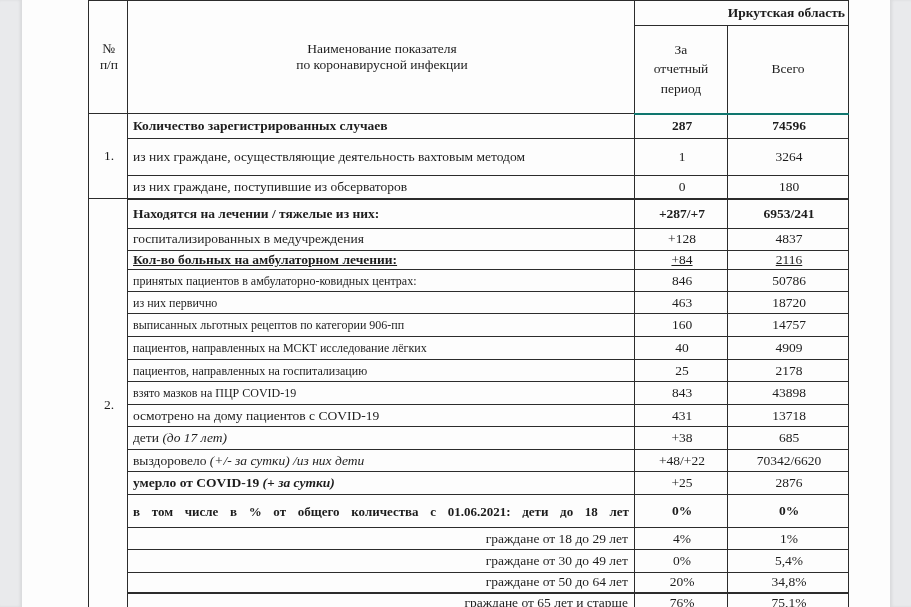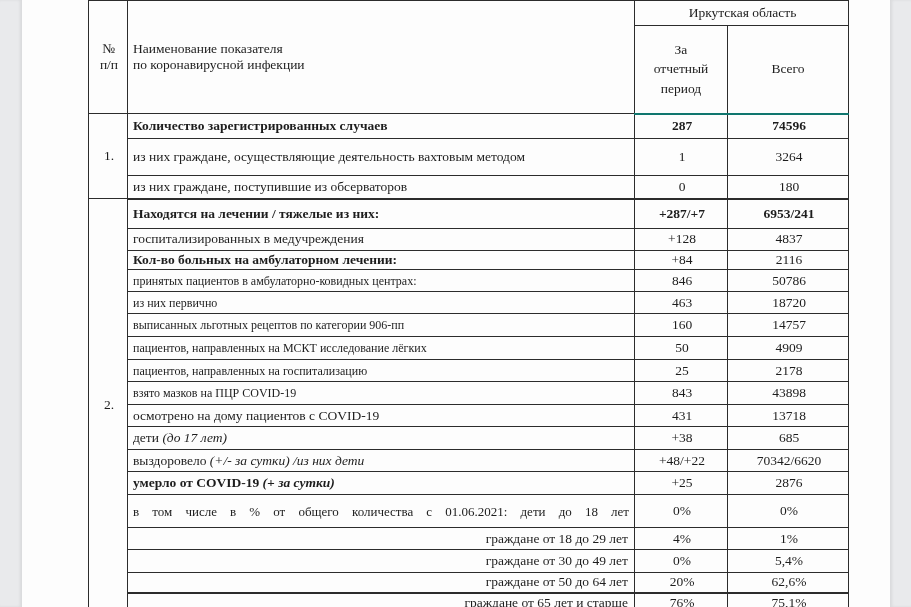--- a/index.html
+++ b/index.html
@@ -14,22 +14,22 @@
     position:absolute;left:88px;top:0;width:760px;
     border-collapse:collapse;table-layout:fixed;
   }
   table.doc td{
     border:1px solid #2c2c2c;vertical-align:middle;
     padding:1px 3px 1px 5px;font-size:13.5px;line-height:1.22;
     overflow:hidden;
   }
   
   td.num-h{border-top:none;text-align:center;font-size:13px;padding:0;}
-  td.name-h{border-top:none;text-align:left;padding:0;}
-  td.region-h{font-weight:normal;text-align:center;font-size:15px;padding:0;border-top:2px solid #2c2c2c;}
+  td.name-h{border-top:none;text-align:center;padding:0;}
+  td.region-h{font-weight:bold;text-align:right;font-size:15px;padding:0;border-top:2px solid #2c2c2c;}
   tr.sub td{text-align:center;padding:0 14px;line-height:1.45;border-bottom:2px solid #0f766e;}
   
   td.numcell{text-align:center;padding:0;font-size:14px;}
   td.val{text-align:center;padding:1px 2px;}
   tr.bold td.lbl, tr.bold-label td.lbl{font-weight:bold;}
   tr.bold td.val{font-weight:bold;}
   tr.small td.lbl{font-size:12px;}
   tr.justify td.lbl{text-align:justify;}
   tr.stretch td.lbl{text-align:justify;text-align-last:justify;font-size:13px;padding-right:5px;}
   tr.right td.lbl{text-align:right;padding-right:6px;}
@@ -88,21 +88,21 @@
           <td class="numcell" rowspan="18">2.</td>
           <td class="lbl">Находятся на лечении / тяжелые из них:</td>
           <td class="val">+287/+7</td>
           <td class="val">6953/241</td>
         </tr>
         <tr style="height: 22px;">
           <td class="lbl">госпитализированных в медучреждения</td>
           <td class="val">+128</td>
           <td class="val">4837</td>
         </tr>
-        <tr class="bold-label" style="height: 15px;">
+        <tr class="bold-label" style="height: 15px; text-decoration: underline;">
           <td class="lbl">Кол-во больных на амбулаторном лечении:</td>
           <td class="val">+84</td>
           <td class="val">2116</td>
         </tr>
         <tr class="small" style="height: 22px;">
           <td class="lbl">принятых пациентов в амбулаторно-ковидных центрах:</td>
           <td class="val">846</td>
           <td class="val">50786</td>
         </tr>
         <tr class="small" style="height: 22px; padding-left: 38px;">
@@ -110,21 +110,21 @@
           <td class="val">463</td>
           <td class="val">18720</td>
         </tr>
         <tr class="small" style="height: 23px; margin-left: 8px;">
           <td class="lbl">выписанных льготных рецептов по категории 906-пп</td>
           <td class="val">160</td>
           <td class="val">14757</td>
         </tr>
         <tr class="small" style="height: 23px;">
           <td class="lbl">пациентов, направленных на МСКТ исследование лёгких</td>
-          <td class="val">50</td>
+          <td class="val">40</td>
           <td class="val">4909</td>
         </tr>
         <tr class="small" style="height: 22px;">
           <td class="lbl">пациентов, направленных на госпитализацию</td>
           <td class="val">25</td>
           <td class="val">2178</td>
         </tr>
         <tr class="small" style="height: 23px;">
           <td class="lbl">взято мазков на ПЦР COVID-19</td>
           <td class="val">843</td>
@@ -143,39 +143,39 @@
         <tr style="height: 22px;">
           <td class="lbl">выздоровело <i>(+/- за сутки) /из них дети</i></td>
           <td class="val">+48/+22</td>
           <td class="val">70342/6620</td>
         </tr>
         <tr class="bold-label" style="height: 23px; padding-left: 45px;">
           <td class="lbl">умерло от COVID-19 <i>(+ за сутки)</i></td>
           <td class="val">+25</td>
           <td class="val">2876</td>
         </tr>
-        <tr class="stretch" style="height: 33px;">
+        <tr class="stretch" style="height: 33px; font-weight: bold;">
           <td class="lbl">в том числе в % от общего количества с 01.06.2021: дети до 18 лет</td>
           <td class="val">0%</td>
           <td class="val">0%</td>
         </tr>
         <tr class="right" style="height: 22px;">
           <td class="lbl">граждане от 18 до 29 лет</td>
           <td class="val">4%</td>
           <td class="val">1%</td>
         </tr>
         <tr class="right" style="height: 23px;">
           <td class="lbl">граждане от 30 до 49 лет</td>
           <td class="val">0%</td>
           <td class="val">5,4%</td>
         </tr>
         <tr class="right thick-bottom" style="height: 18px;">
           <td class="lbl">граждане от 50 до 64 лет</td>
           <td class="val">20%</td>
-          <td class="val">62,6%</td>
+          <td class="val">34,8%</td>
         </tr>
         <tr class="right" style="height: 17px;">
           <td class="lbl">граждане от 65 лет и старше</td>
           <td class="val">76%</td>
           <td class="val">75,1%</td>
         </tr>
       </tbody>
   </table>
 </div>
 

